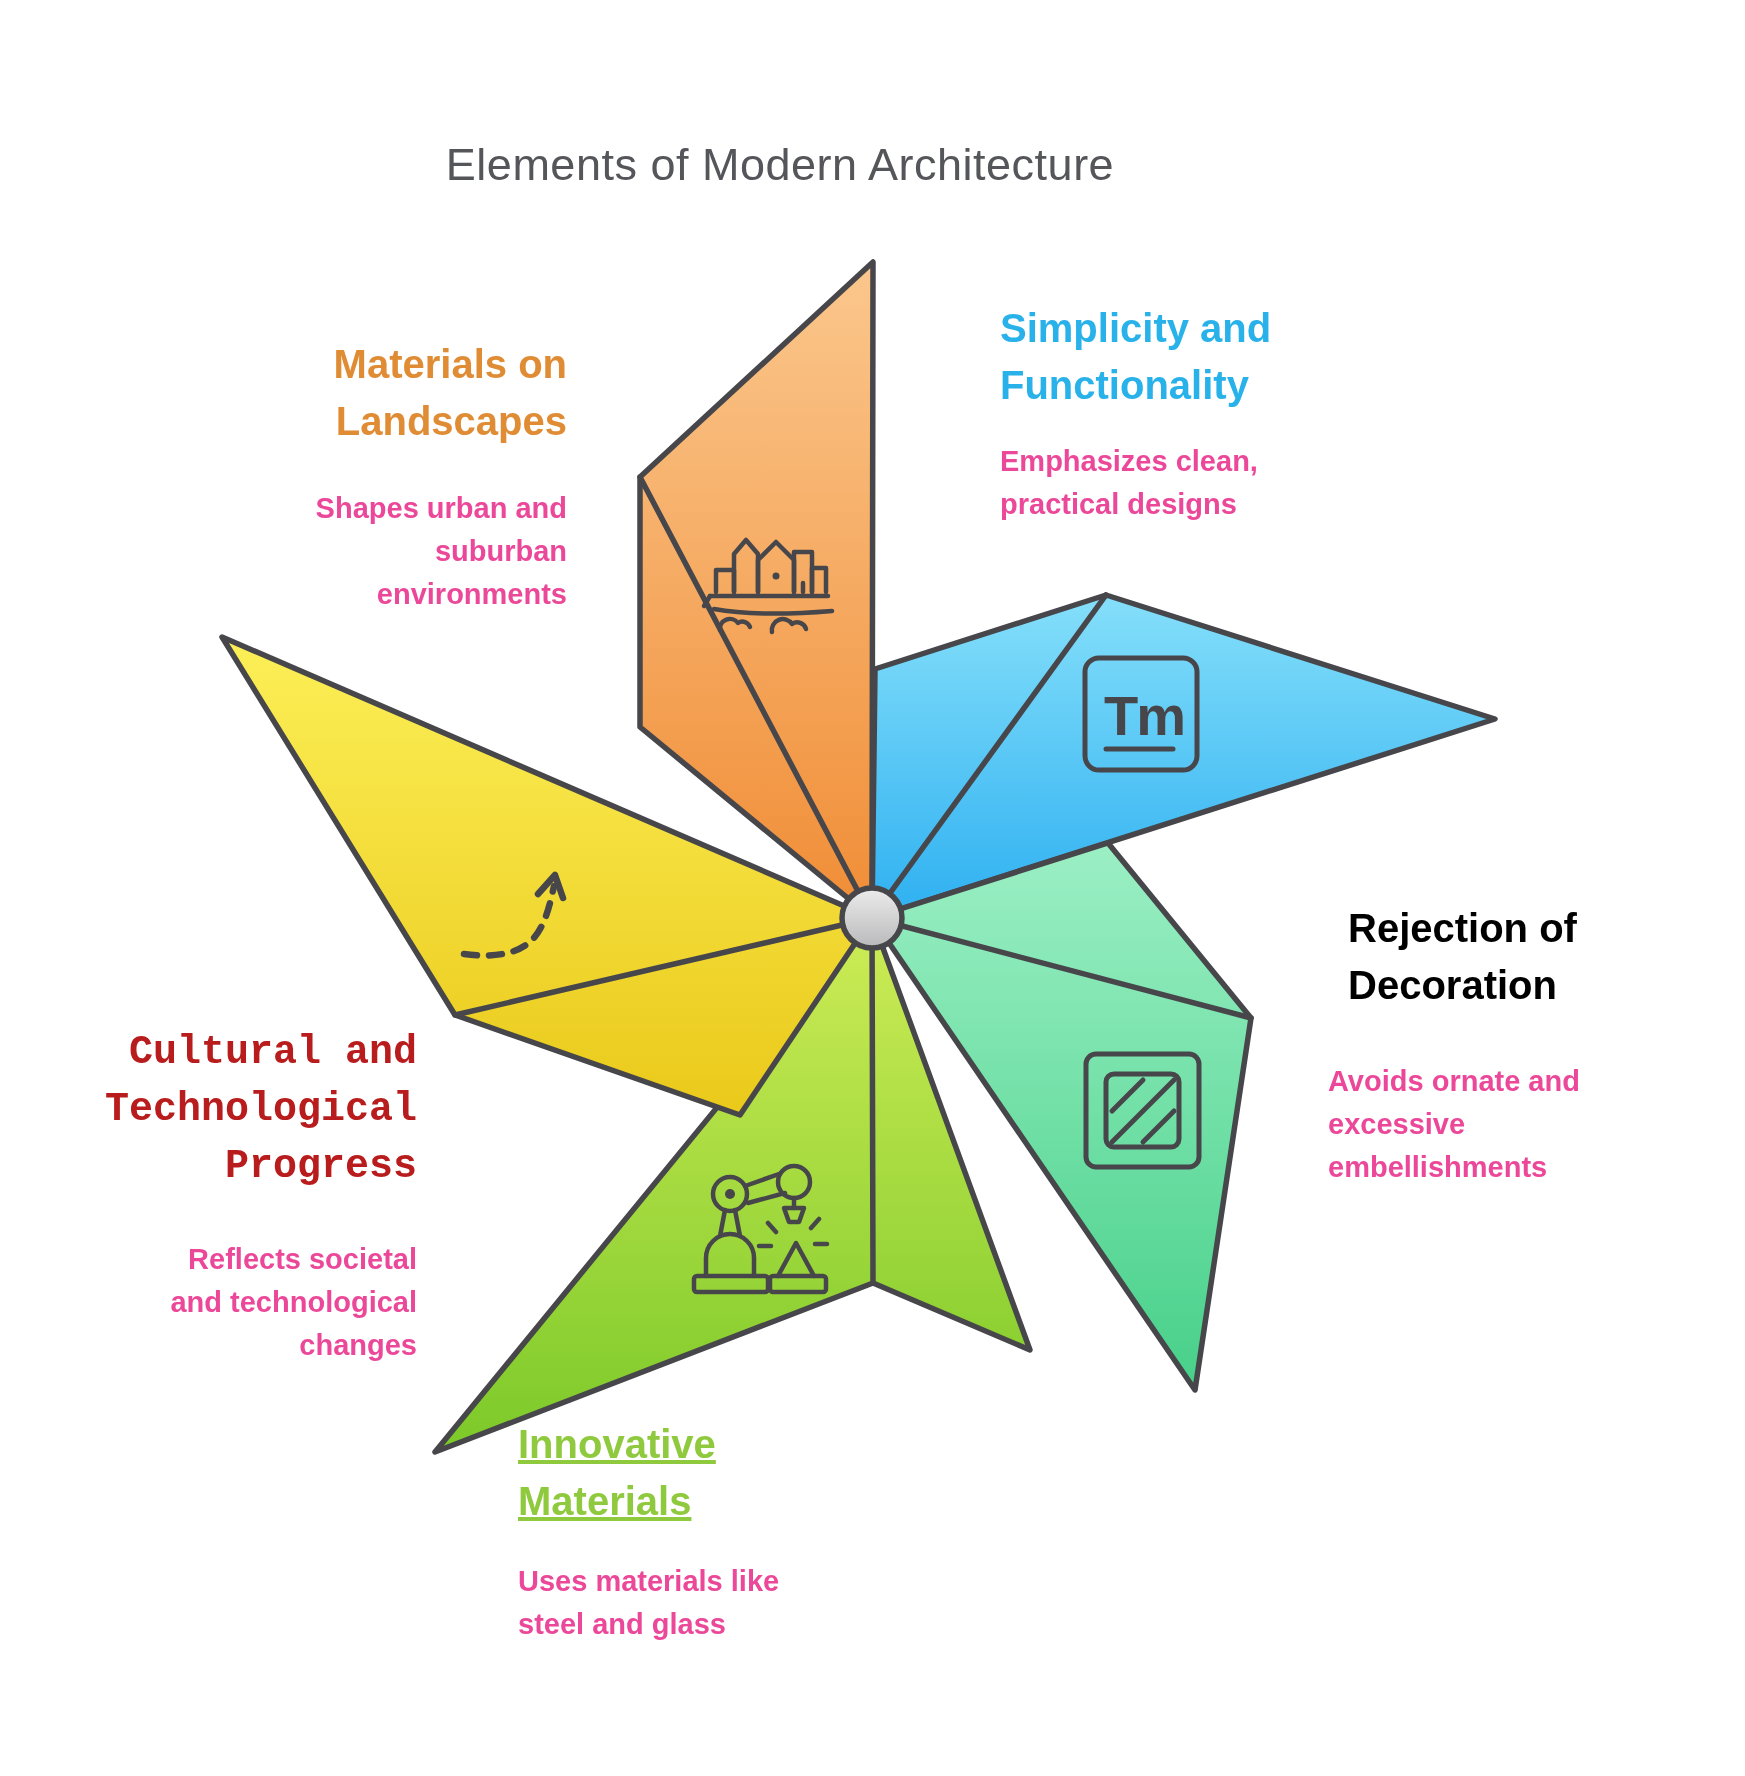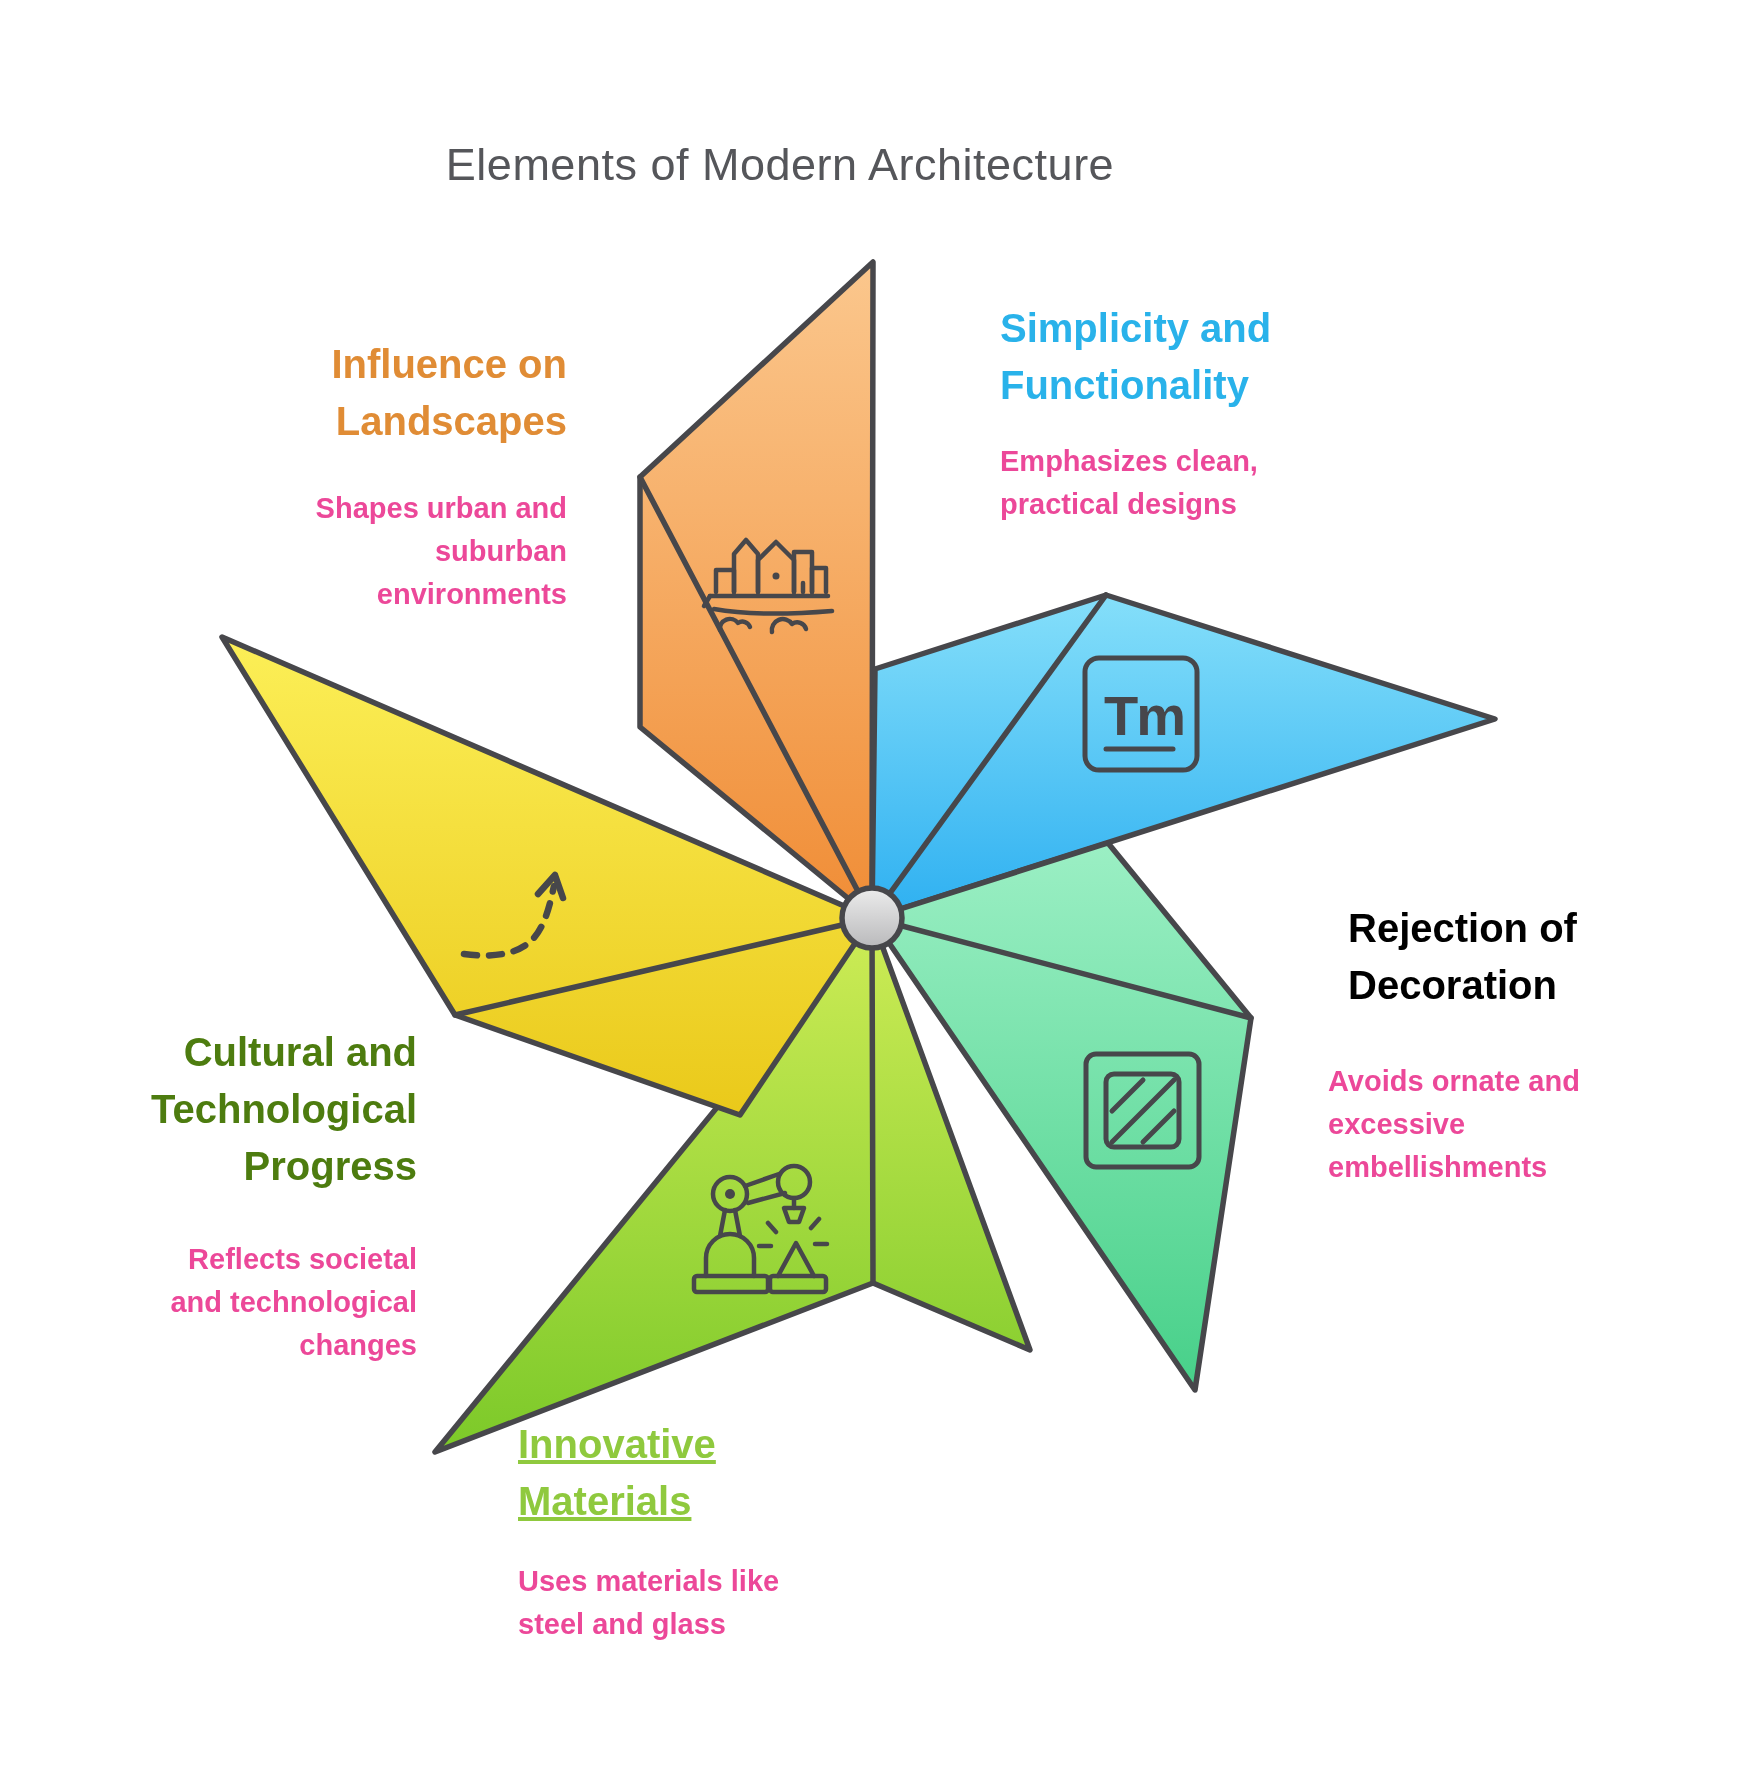--- a/index.html
+++ b/index.html
@@ -30,21 +30,21 @@
   }
   
   .sec-landscapes  .heading{right:1178px;top:336px;text-align:right;color:#E08C35;}
   .sec-landscapes  .desc   {right:1178px;top:487px;text-align:right;}
   .sec-simplicity  .heading{left:1000px;top:300px;text-align:left;color:#29B2EA;}
   .sec-simplicity  .desc   {left:1000px;top:440px;text-align:left;}
   .sec-rejection   .heading{left:1328px;top:900px;text-align:left;color:#000000;margin-left:20px;}
   .sec-rejection   .desc   {left:1328px;top:1060px;text-align:left;}
   .sec-materials   .heading{left:518px;top:1416px;width:700px;text-align:left;color:#8FC93E;text-decoration:underline;}
   .sec-materials   .desc   {left:518px;top:1560px;width:700px;}
-  .sec-culture     .heading{right:1328px;top:1024px;text-align:right;color:#4d7c0f;}
+  .sec-culture     .heading{right:1328px;top:1024px;text-align:right;color:#b91c1c;font-family:Liberation Mono, monospace;}
   .sec-culture     .desc   {right:1328px;top:1238px;text-align:right;}
 </style>
 </head>
 <body>
 
 <div id="stage">
 
   <svg id="pinwheel" width="1745" height="1776" viewBox="0 0 1745 1776">
     <defs>
       <linearGradient id="gOrange" gradientUnits="userSpaceOnUse" x1="757" y1="262" x2="757" y2="918">
@@ -138,21 +138,21 @@
       <path d="M12,94 C42,98 66,94 80,80 C93,67 98,44 102,26" stroke-dasharray="13 12"></path>
       <polyline points="86,34 103,15 111,38"></polyline>
     </g>
 
     <circle cx="872" cy="918" r="30" fill="url(#gHub)" stroke="#47474B" stroke-width="5.5"></circle>
   </svg>
 
   <div class="title">Elements of Modern Architecture</div>
 
   <div class="sec-landscapes">
-    <div class="heading">Influence on
+    <div class="heading">Materials on
 Landscapes</div>
     <div class="desc">Shapes urban and
 suburban
 environments</div>
   </div>
 
   <div class="sec-simplicity">
     <div class="heading">Simplicity and
 Functionality</div>
     <div class="desc">Emphasizes clean,

